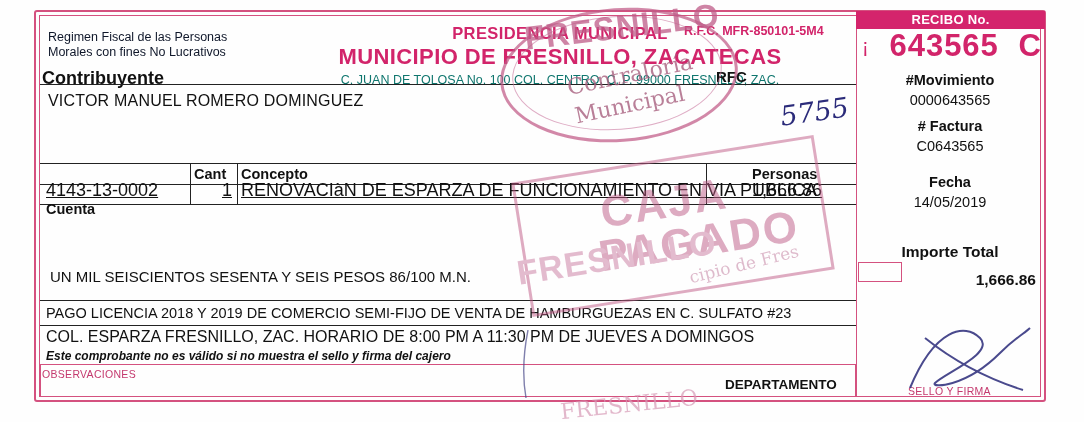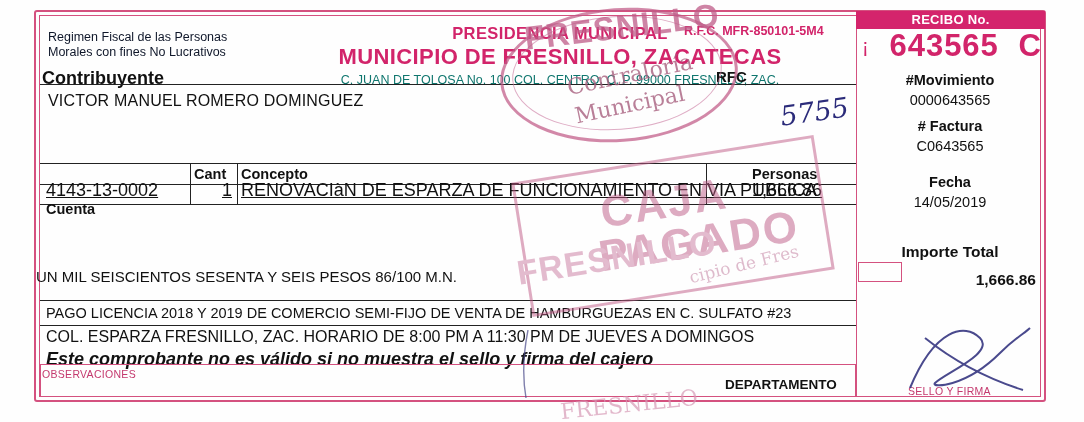--- a/index.html
+++ b/index.html
@@ -258,21 +258,21 @@
   #th-concepto { left: 241px; }
   #th-importe  { left: 752px; }
   #td-cuenta   { left: 46px;  }
   #td-cant     { left: 194px; width: 38px; text-align: right; }
   #td-concepto { left: 241px; }
   #td-importe  { left: 752px; }
 
   
   .amount-words {
     position: absolute;
-    left: 36px;
+    left: 50px;
     top: 268px;
     font-size: 15px;
   }
 
   
   .note-rule-top {
     position: absolute;
     left: 40px;
     top: 300px;
     width: 816px;
@@ -294,21 +294,21 @@
     position: absolute;
     left: 40px;
     top: 325px;
     width: 816px;
     border-top: 1px solid #222;
   }
   .validity-note {
     position: absolute;
     left: 46px;
     top: 349px;
-    font-size: 18px;
+    font-size: 12px;
     font-style: italic;
     font-weight: bold;
   }
   .obs-label {
     position: absolute;
     left: 42px;
     top: 368px;
     font-size: 10.5px;
     color: #c4396e;
     letter-spacing: .3px;

